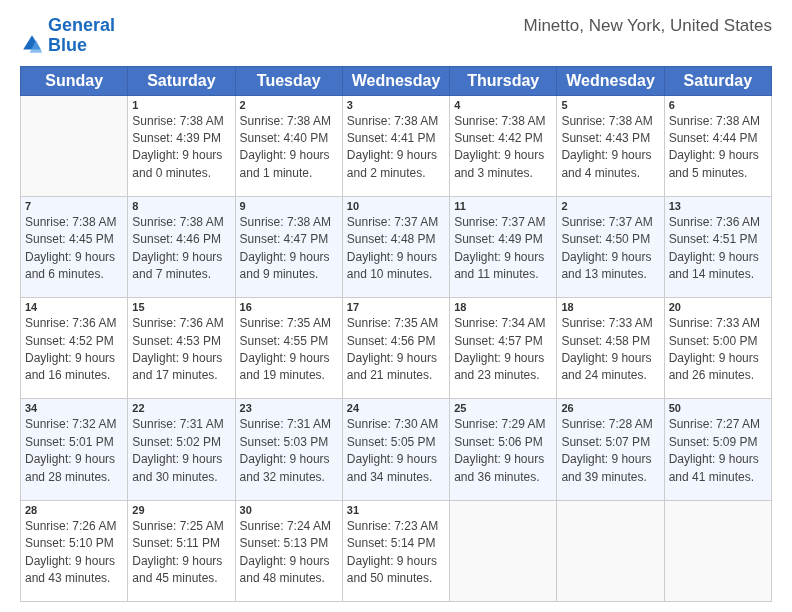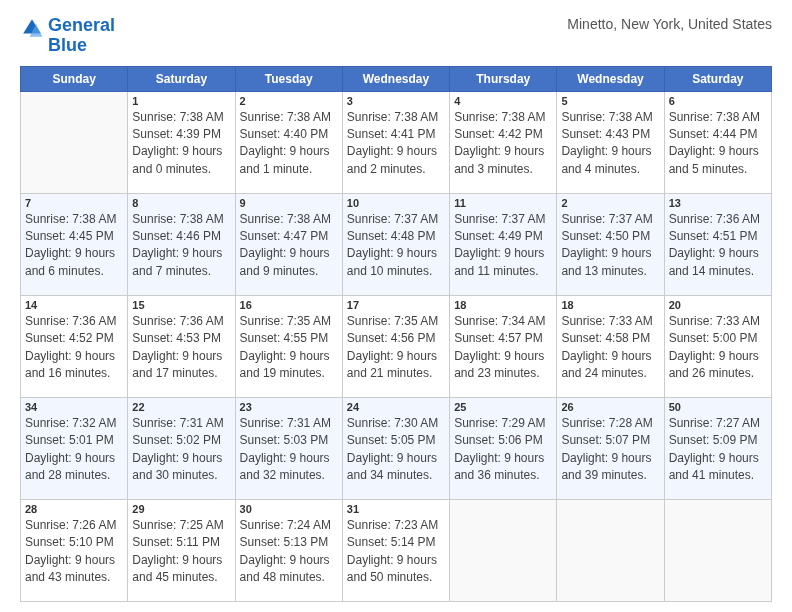--- a/index.html
+++ b/index.html
@@ -18,21 +18,21 @@
       flex-direction: column;
     }
     .header {
       display: flex;
       justify-content: space-between;
       align-items: flex-start;
       margin-bottom: 10px;
     }
     .logo {
       display: flex;
-      align-items: flex-start;
+      align-items: flex-end;
       gap: 4px;
     }
     .logo-text {
       font-size: 18px;
       font-weight: bold;
       color: #333;
       line-height: 1.1;
     }
     .logo-text span {
       color: #1a6bbf;
@@ -43,34 +43,34 @@
     }
     .title-block {
       text-align: right;
     }
     .month-title {
       font-size: 28px;
       font-weight: normal;
       color: #333;
     }
     .subtitle {
-      font-size: 14px;
+      font-size: 17px;
       color: #555;
     }
     .calendar {
       flex: 1;
       border: 1px solid #ccc;
       border-collapse: collapse;
       width: 100%;
       table-layout: fixed;
     }
     .calendar th {
       background-color: #4472c4;
       color: #fff;
-      font-size: 12px;
+      font-size: 16px;
       font-weight: bold;
       text-align: center;
       padding: 5px 2px;
       border: 1px solid #3a62ae;
     }
     .calendar td {
       border: 1px solid #ccc;
       vertical-align: top;
       padding: 3px 4px;
       font-size: 9.5px;

